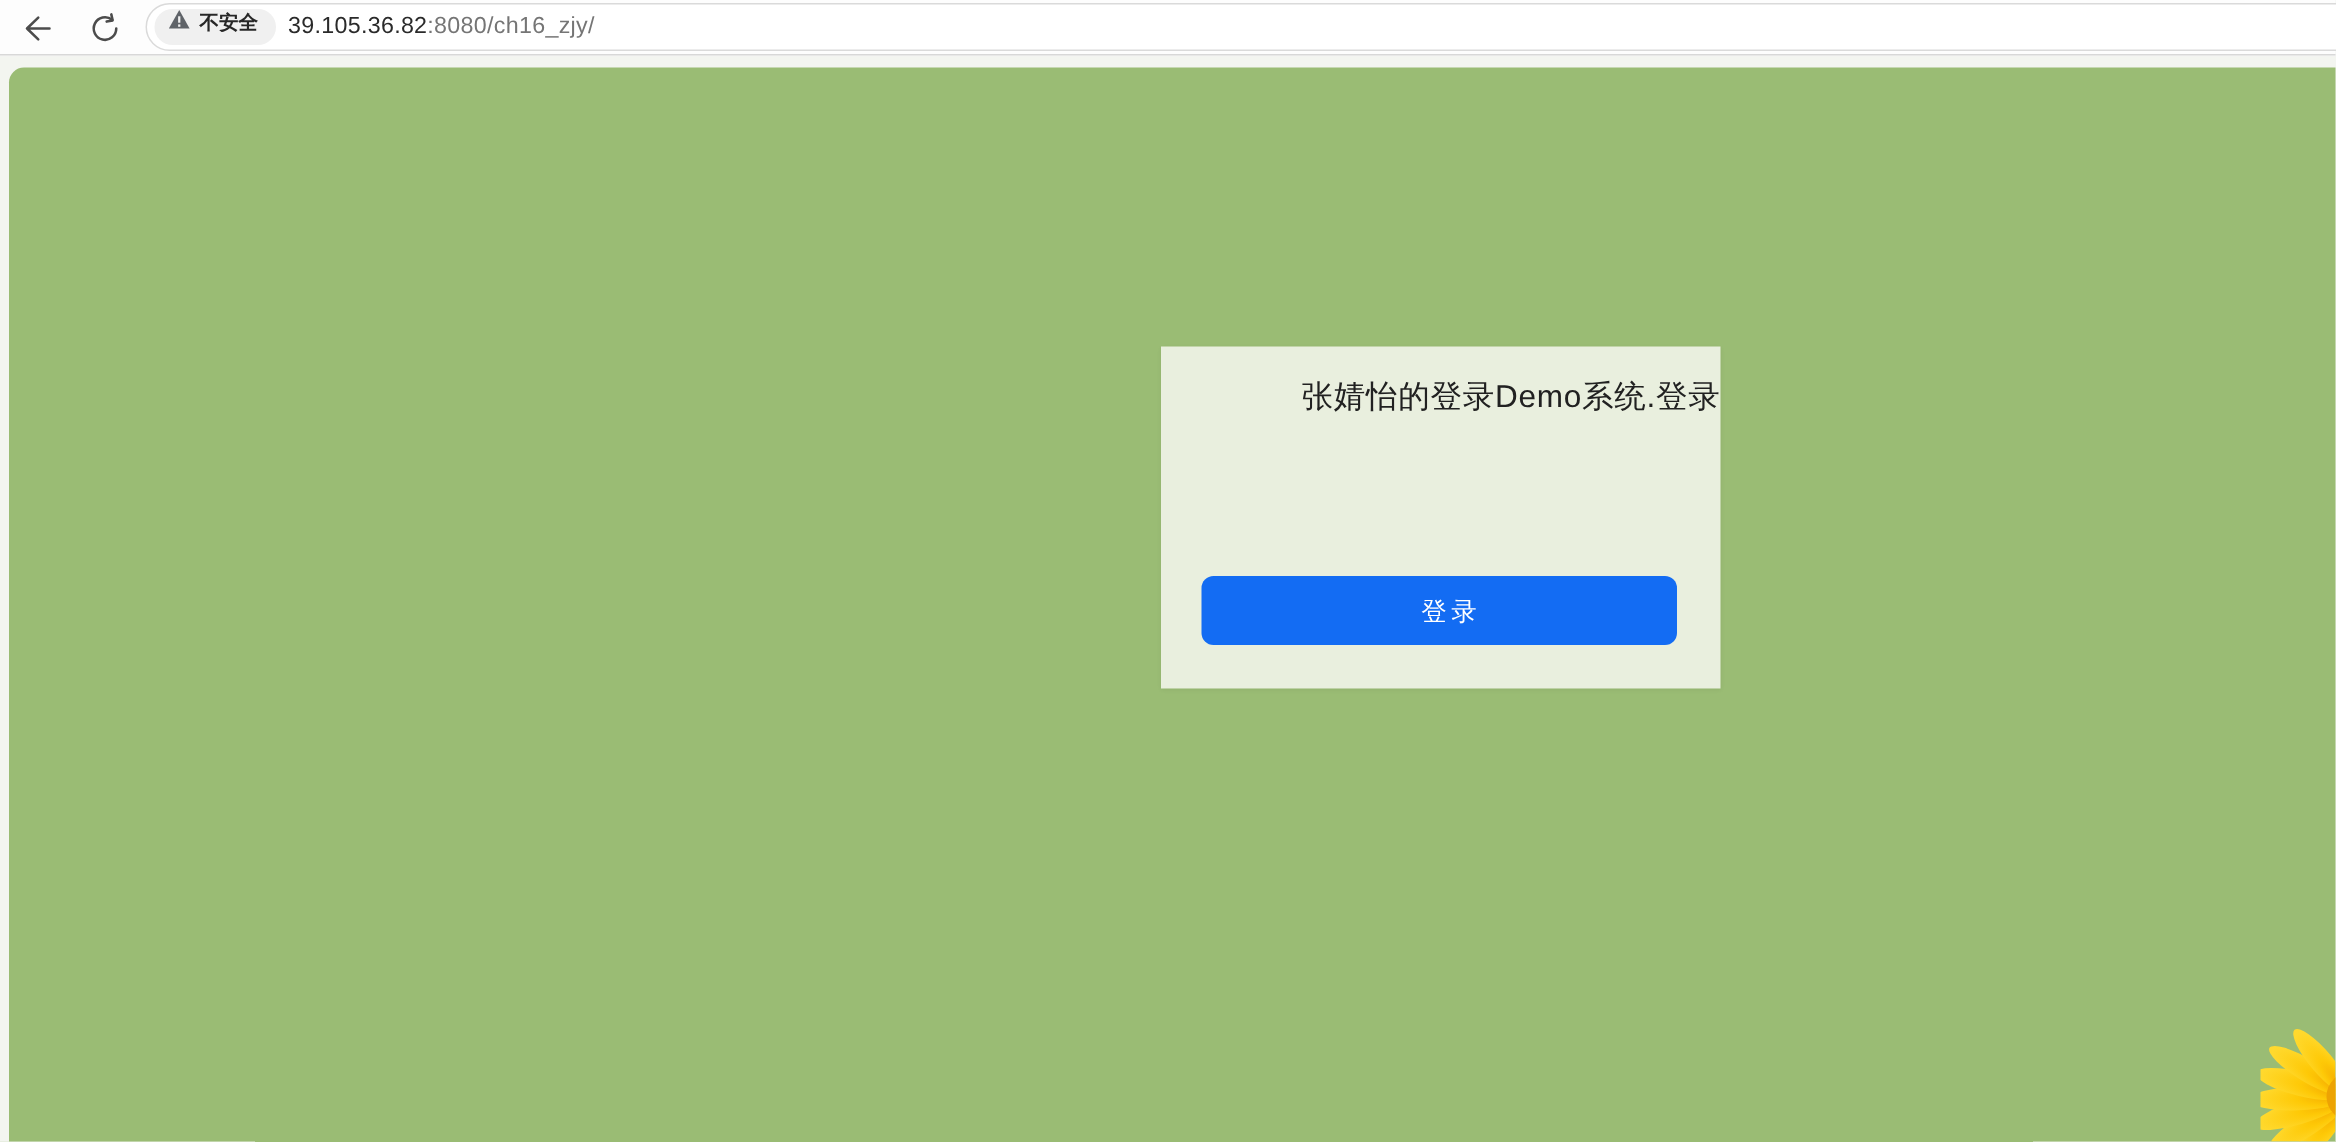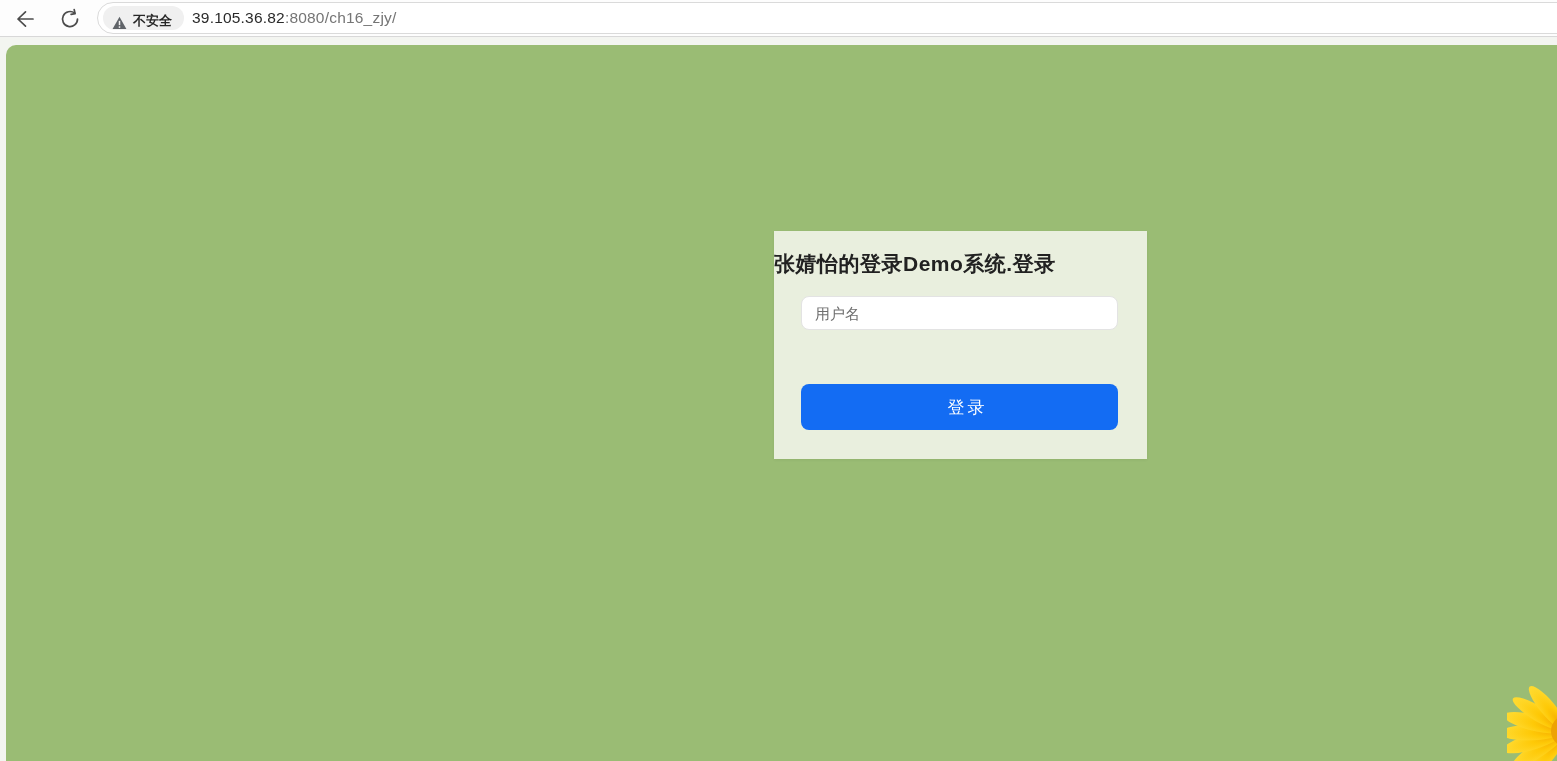--- a/index.html
+++ b/index.html
@@ -35,21 +35,21 @@
     background: #ffffff;
     border: 1px solid #dadada;
     border-radius: 16px;
     display: flex; align-items: center;
     padding-left: 5px;
   }
   .security-chip {
     height: 24px;
     background: #f0f0f0;
     border-radius: 12px;
-    display: flex; align-items: flex-end;
+    display: flex; align-items: flex-start;
     gap: 6px;
     padding: 0 12px 0 9px;
     cursor: pointer;
     flex: 0 0 auto;
   }
   .security-chip .chip-label {
     font-size: 13px; color: #272727; font-weight: 600;
     white-space: nowrap;
   }
   .url-text {
@@ -78,23 +78,23 @@
   
   .login-card {
     position: absolute; left: 768px; top: 186px;
     width: 373px; height: 228px;
     background: #e9efde;
     box-shadow: 0 1px 3px rgba(0,0,0,0.06);
   }
   .login-title {
     position: absolute; left: 0; top: 19px;
     width: 100%;
-    text-align: left;
+    text-align: right;
     font-size: 21px;
-    font-weight: 700;
+    font-weight: 400;
     color: #212121;
     letter-spacing: 0.5px;
     white-space: nowrap;
   }
   .login-input {
     position: absolute; left: 27px;
     width: 317px; height: 34px;
     background: #ffffff;
     border: 1px solid #e3e3e3;
     border-radius: 8px;
@@ -167,21 +167,20 @@
 
   </div>
 </div>
 
 <div class="page-frame">
   <div class="webpage">
 
     <div class="login-card">
       <div class="login-title">张婧怡的登录Demo系统.登录</div>
 
-      <input class="login-input username-input" type="text" placeholder="用户名" style="">
 
 
       <button class="login-btn">
         <span>登录</span>
       </button>
     </div>
 
     <div class="flower">
       <svg width="50" height="78" viewBox="0 0 50 78">
         <defs>

